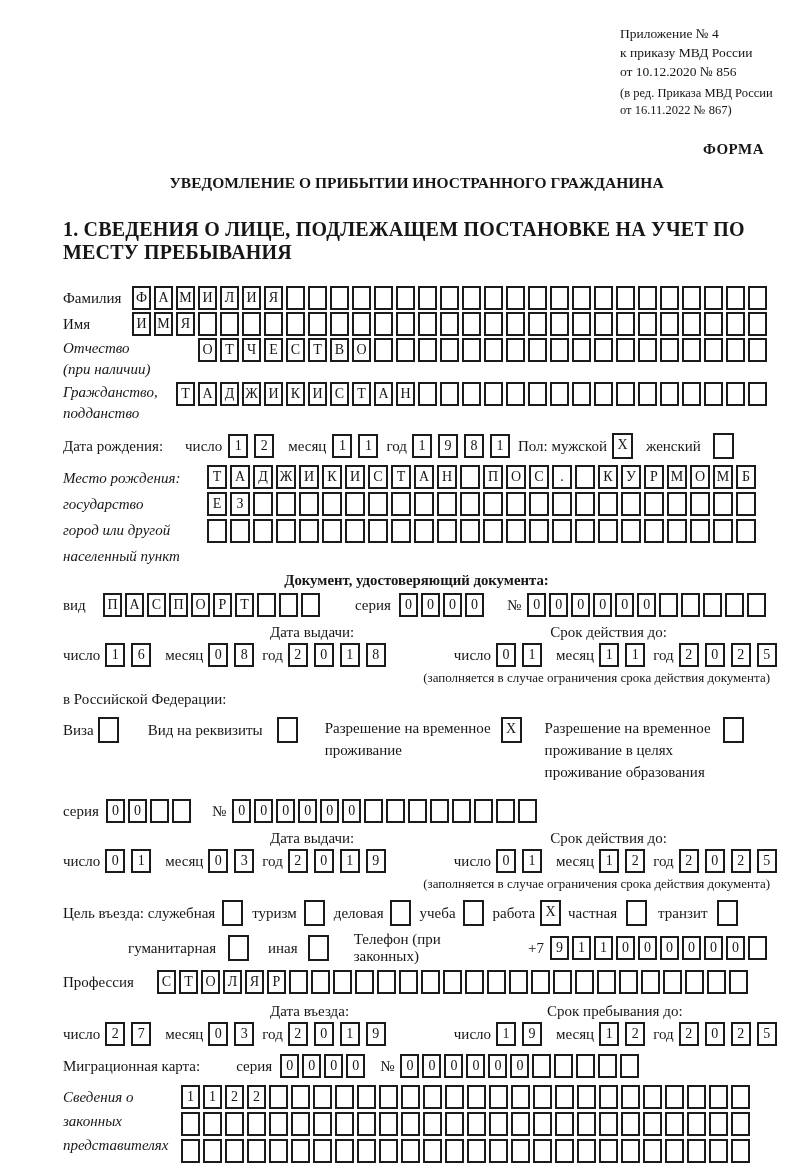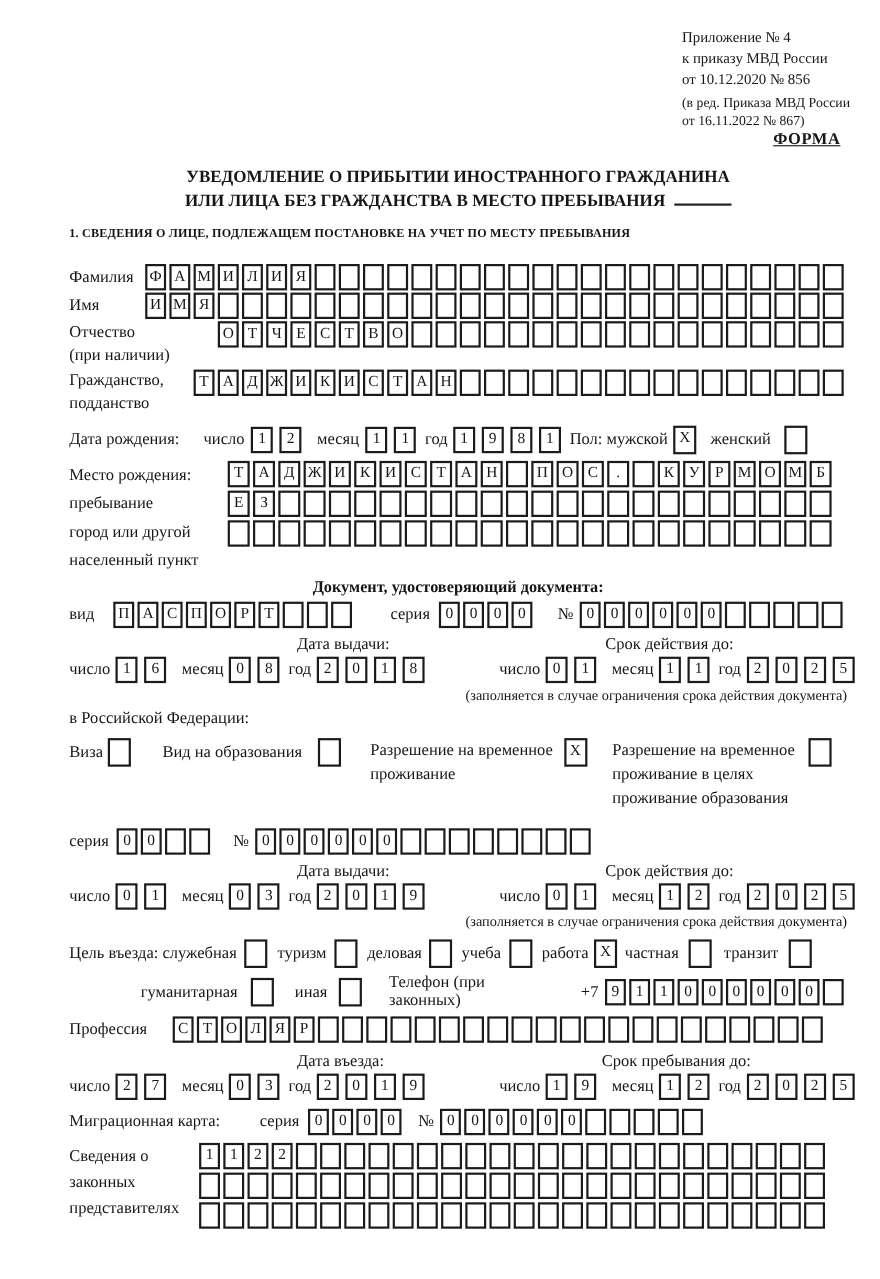--- a/index.html
+++ b/index.html
@@ -5,30 +5,30 @@
 * { margin:0; padding:0; box-sizing:border-box; }
 html,body { background:#fff; }
 body { width:800px; height:1163px; overflow:hidden; color:#161616;
        font-family:"Liberation Serif", serif; font-size:15px; }
 .page { padding:24px 30px 10px 63px; }
 
 .appx { margin-left:557px; width:185px; font-size:13.5px; line-height:19px; }
 .appx .sub { font-size:12.5px; line-height:17px; margin-top:4px; }
 
 .forma { text-align:right; padding-right:6px; font-weight:bold; font-size:15px;
-         letter-spacing:.5px;text-decoration:underline; }
+         margin-top:22px; letter-spacing:.5px; }
 
 .title { text-align:center; font-weight:bold; font-size:15.5px; line-height:22px; margin-top:14px; }
 .blank { display:inline-block; width:52px; height:15px; border-bottom:2px solid #222; margin-left:8px; }
 
-.sect { font-weight:bold; font-size:11px; margin-top:12px; letter-spacing:.2px; }
+.sect { font-weight:bold; font-size:20px; margin-top:24px; letter-spacing:.2px; }
 
 .row { display:flex; align-items:flex-start; margin-top:2px; }
 .lbl { flex:none; line-height:24px; }
-.lbl2 { flex:none; line-height:21px; }
+.lbl2 { flex:none; line-height:21px;font-style:italic; }
 .boxes { display:flex; flex:none; }
 .boxes .c { flex:none; width:19px; height:24px; border:2px solid #1b1b1b; margin-right:3px;
             text-align:center; font-size:14px; line-height:20px; background:#fff; }
 .m .c { width:20px; }
 .dd .c { margin-right:6px; width:20px; }
 .cb .c { width:21px; height:26px; }
 
 .w69 { width:69px; } .w140 { width:140px; } .w119 { width:119px; } .w144 { width:144px; }
 .w40 { width:40px; } .w94 { width:94px; } .w118 { width:118px; }
 
@@ -55,21 +55,20 @@
     <div>к приказу МВД России</div>
     <div>от 10.12.2020 № 856</div>
     <div class="sub">(в ред. Приказа МВД России</div>
     <div class="sub" style="margin-top:0">от 16.11.2022 № 867)</div>
   </div>
 
   <div class="forma">ФОРМА</div>
 
   <div class="title">
     <div>УВЕДОМЛЕНИЕ О ПРИБЫТИИ ИНОСТРАННОГО ГРАЖДАНИНА</div>
-    <div><span>ИЛИ ЛИЦА БЕЗ ГРАЖДАНСТВА В МЕСТО ПРЕБЫВАНИЯ</span><span class="blank"></span></div>
   </div>
 
   <div class="sect">1. СВЕДЕНИЯ О ЛИЦЕ, ПОДЛЕЖАЩЕМ ПОСТАНОВКЕ НА УЧЕТ ПО МЕСТУ ПРЕБЫВАНИЯ</div>
 
   <div class="row" style="margin-top:22px">
     <div class="lbl w69">Фамилия</div>
     <div class="boxes">
         <span class="c">Ф</span>
         <span class="c">А</span>
         <span class="c">М</span>
@@ -233,21 +232,21 @@
       </span>
     <span style="margin:0 12px 0 10px">женский</span>
     <span class="boxes cb">
         <span class="c"></span>
       </span>
   </div>
 
   <div class="row" style="margin-top:6px">
     <div class="w144">
       <div class="lbl2" style="line-height:26px">Место рождения:</div>
-      <div class="lbl2" style="line-height:26px">пребывание</div>
+      <div class="lbl2" style="line-height:26px">государство</div>
       <div class="lbl2" style="line-height:26px">город или другой</div>
       <div class="lbl2" style="line-height:26px">населенный пункт</div>
     </div>
     <div>
       <div class="boxes m">
           <span class="c">Т</span>
           <span class="c">А</span>
           <span class="c">Д</span>
           <span class="c">Ж</span>
           <span class="c">И</span>
@@ -411,21 +410,21 @@
   </div>
   <div class="note-r">(заполняется в случае ограничения срока действия документа)</div>
 
   <div class="txt2">в Российской Федерации:</div>
 
   <div class="ckline">
     <span class="t">Виза</span>
     <span class="boxes cb" style="margin-left:4px">
         <span class="c"></span>
       </span>
-    <span class="t" style="margin-left:26px">Вид на образования</span>
+    <span class="t" style="margin-left:26px">Вид на реквизиты</span>
     <span class="boxes cb" style="margin-left:14px">
         <span class="c"></span>
       </span>
     <span class="cblock" style="margin-left:24px">
       <span style="display:block">Разрешение на временное</span>
       <span style="display:block">проживание</span>
     </span>
     <span class="boxes cb" style="margin-left:10px">
         <span class="c">X</span>
       </span>

